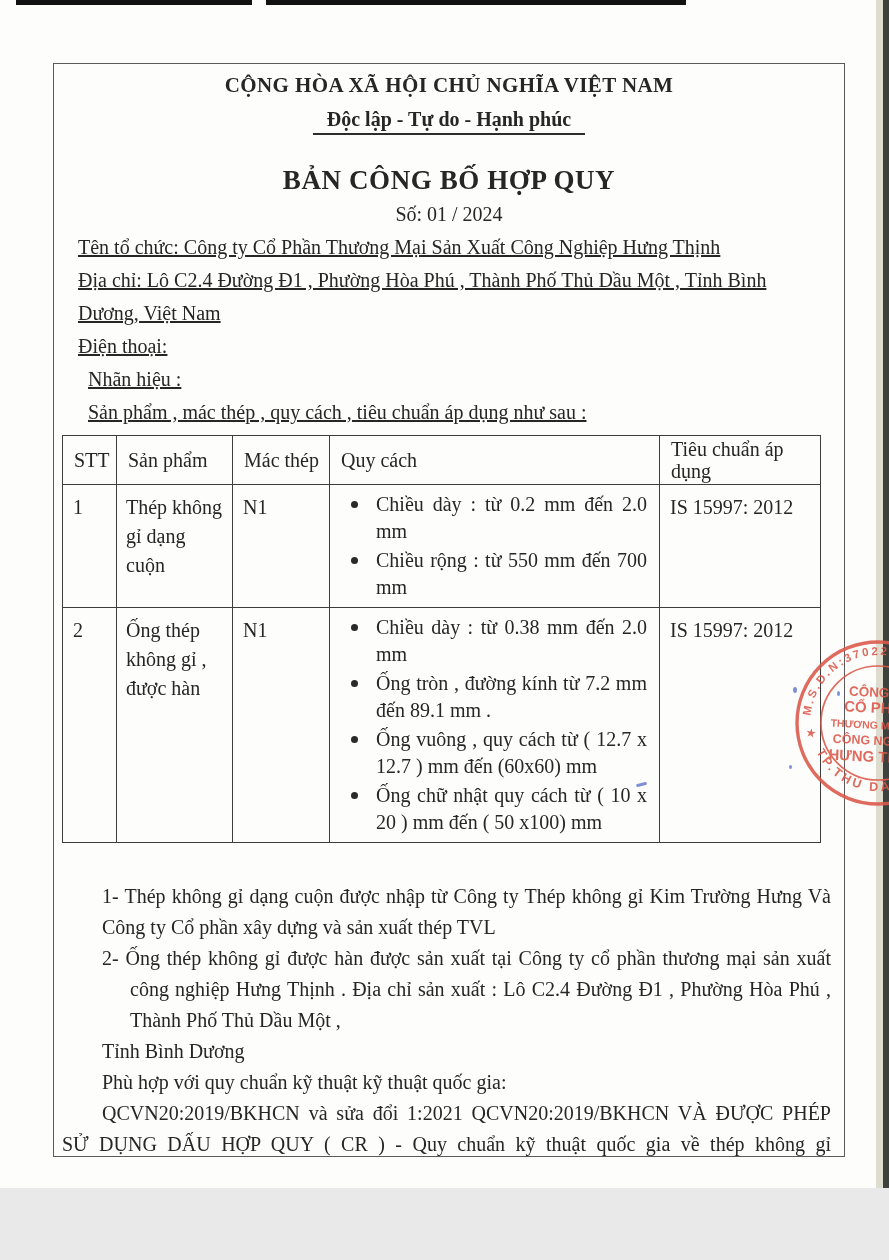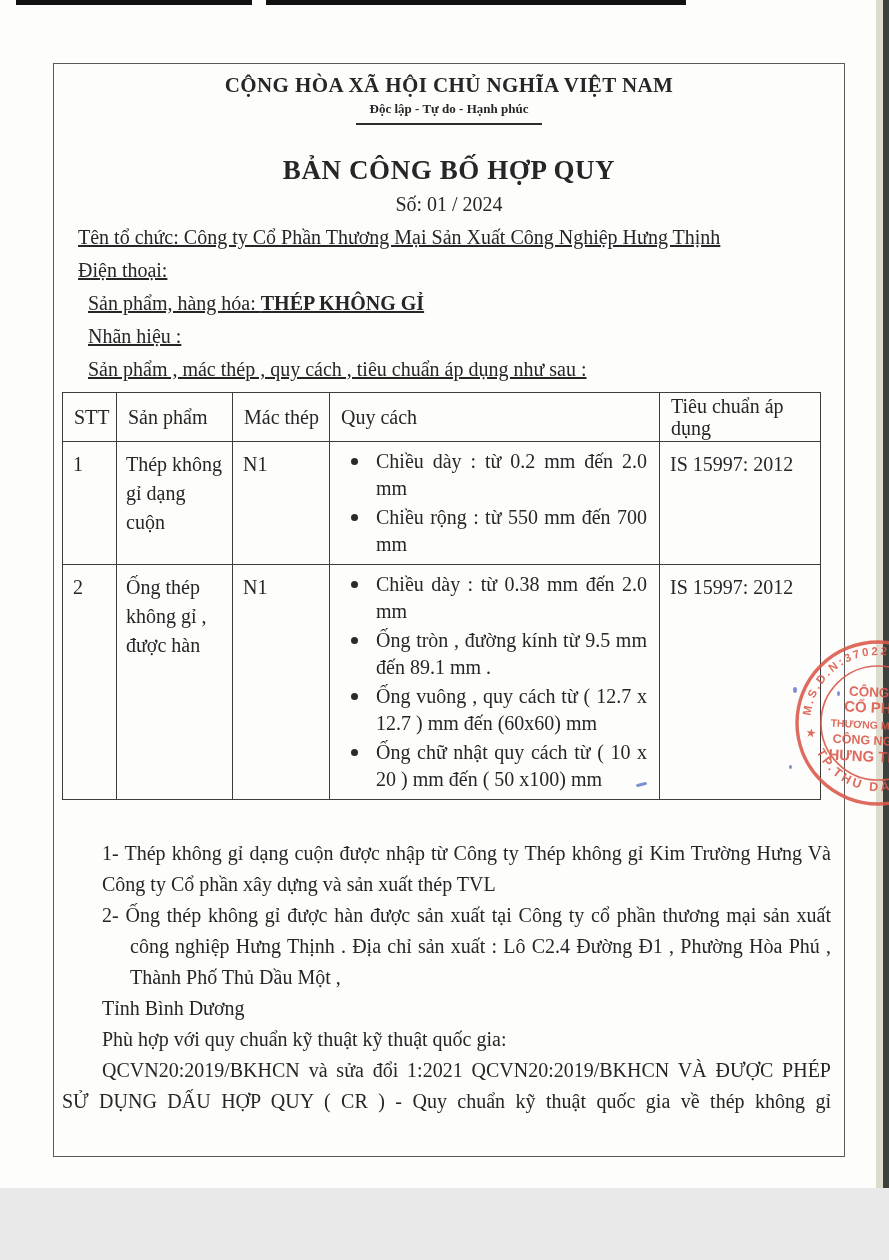--- a/index.html
+++ b/index.html
@@ -18,22 +18,22 @@
   .bottom-corner{position:absolute;left:868px;top:1244px;width:21px;height:16px;background:#575c60;}
   
   .frame{
     position:absolute;left:53px;top:63px;width:792px;height:1094px;
     border:1.5px solid #5a5a5a;box-sizing:border-box;
   }
   .content{position:absolute;left:53px;top:63px;width:792px;box-sizing:border-box;}
   
   .doc-header{text-align:center;padding-top:11px;}
   .national-title{font-size:21px;font-weight:bold;letter-spacing:.4px;line-height:22px;}
-  .motto{display:inline-block;font-size:13px;font-weight:bold;line-height:22px;
-         border-bottom:2px solid #2d2d2d;padding:0 14px 3px 14px;margin-top:2px;}
+  .motto{display:inline-block;font-size:20px;font-weight:bold;line-height:22px;
+         border-bottom:2px solid #2d2d2d;padding:0 14px 3px 14px;margin-top:12px;}
   .doc-title{font-size:27px;font-weight:bold;letter-spacing:.6px;margin-top:30px;line-height:30px;}
   .doc-number{font-size:20px;margin-top:8px;line-height:22px;}
   
   .info{margin-top:6px;padding:0 26px 0 25px;font-size:20px;line-height:33px;text-decoration:underline;}
   .info .indent{padding-left:10px;}
   .bold{font-weight:bold;}
   
   table.spec{border-collapse:collapse;margin:6px 0 0 9px;width:758px;table-layout:fixed;
              font-size:20px;}
   table.spec td,table.spec th{border:1.4px solid #3d3d3d;box-sizing:border-box;
@@ -87,22 +87,22 @@
       <div class="national-title">CỘNG HÒA XÃ HỘI CHỦ NGHĨA VIỆT NAM</div>
       <div>
         <span class="motto">Độc lập - Tự do - Hạnh phúc</span>
       </div>
       <div class="doc-title">BẢN CÔNG BỐ HỢP QUY</div>
       <div class="doc-number">Số: 01 / 2024</div>
     </div>
 
     <div class="info">
       <div>Tên tổ chức: Công ty Cổ Phần Thương Mại Sản Xuất Công Nghiệp Hưng Thịnh</div>
+      <div>Địa chỉ: Lô C2.4 Đường Đ1 , Phường Hòa Phú , Thành Phố Thủ Dầu Một , Tỉnh Bình Dương, Việt Nam</div>
       <div>Điện thoại:</div>
-      <div class="indent"><span>Sản phẩm, hàng hóa: </span><span class="bold">THÉP KHÔNG GỈ</span></div>
       <div class="indent">Nhãn hiệu :</div>
       <div class="indent">Sản phẩm , mác thép , quy cách , tiêu chuẩn áp dụng như sau :</div>
     </div>
 
     <table class="spec">
       <colgroup>
         <col class="c-stt">
           <col class="c-sp">
           <col class="c-mt">
           <col class="c-qc">
@@ -130,21 +130,21 @@
           </td>
           <td class="cell">IS 15997: 2012</td>
         </tr>
         <tr>
           <td class="center cell">2</td>
           <td class="cell cell-sp">Ống thép không gỉ , được hàn</td>
           <td class="center cell">N1</td>
           <td class="cell cell-qc">
             <ul class="specs">
               <li>Chiều dày : từ 0.38 mm đến 2.0 mm</li>
-              <li>Ống tròn , đường kính từ 9.5 mm đến 89.1 mm .</li>
+              <li>Ống tròn , đường kính từ 7.2 mm đến 89.1 mm .</li>
               <li>Ống vuông , quy cách từ ( 12.7 x 12.7 ) mm đến (60x60) mm</li>
               <li>Ống chữ nhật quy cách từ ( 10 x 20 ) mm đến ( 50 x100) mm</li>
             </ul>
           </td>
           <td class="cell">IS 15997: 2012</td>
         </tr>
       </tbody>
     </table>
 
     <div class="notes">

